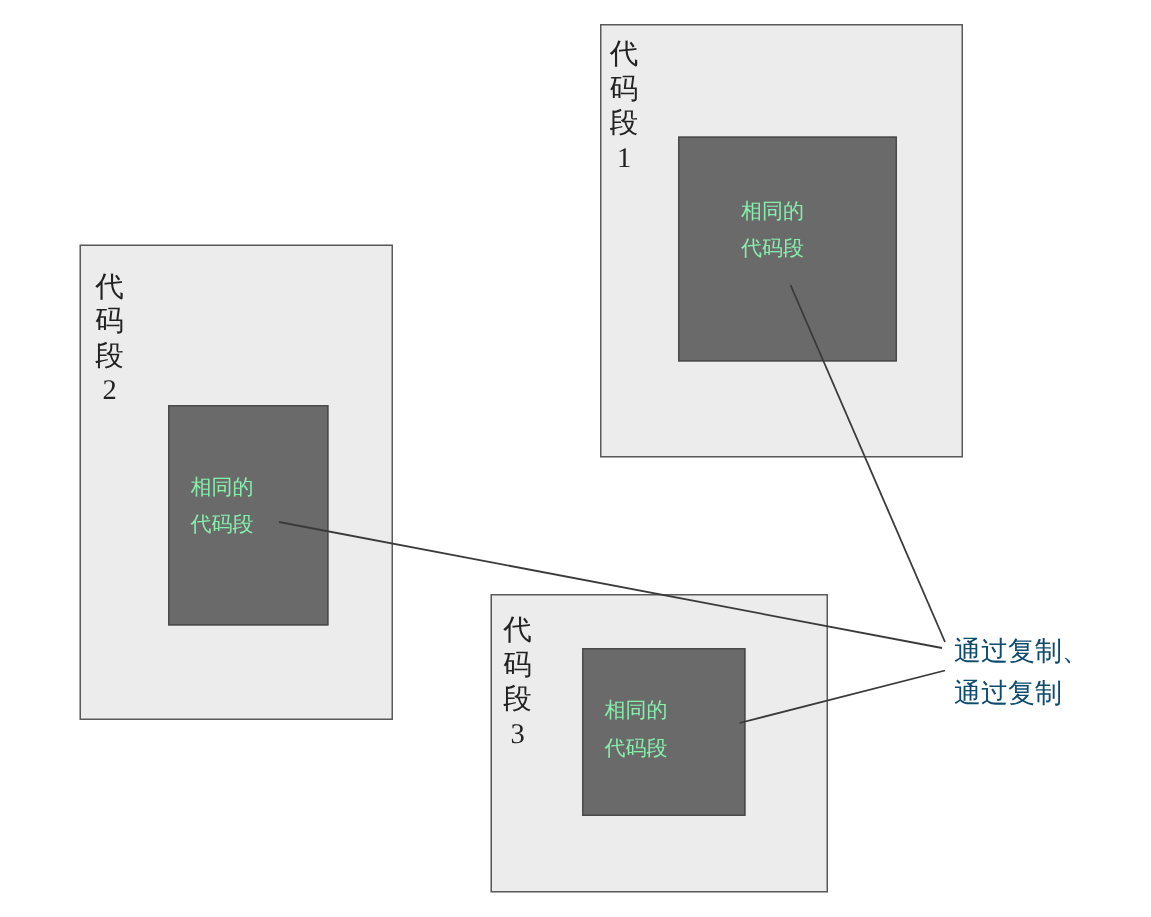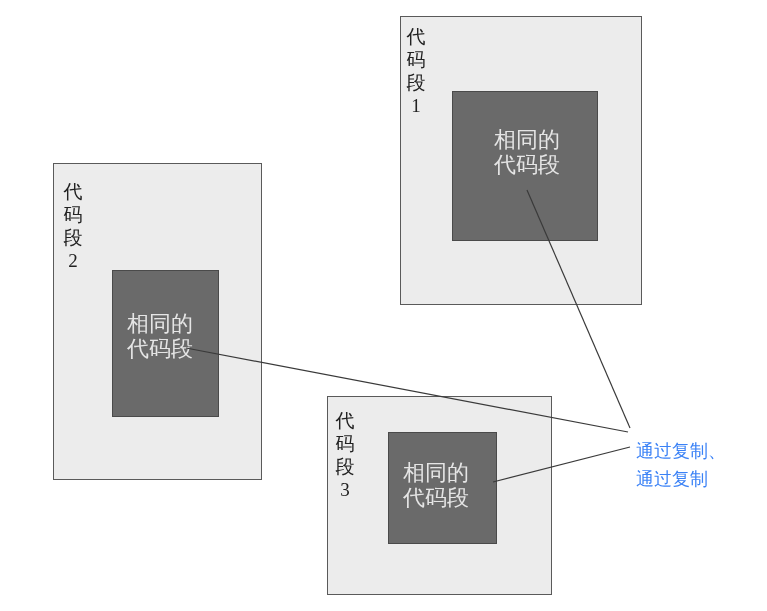--- a/index.html
+++ b/index.html
@@ -37,44 +37,42 @@
       font-size: 19px;
     }
     .dup {
       position: absolute;
       background: #6a6a6a;
       border: 1px solid #4a4a4a;
       box-sizing: border-box;
     }
     .dup-text {
       position: absolute;
-      font-size: 22px;
+      font-size: 14px;
       line-height: 25px;
-      color: #e5e5e5;
+      color: #86efac;
       white-space: nowrap;
-      font-family: Liberation Mono, monospace;
     }
     .dup-text span { display: block; }
     svg.lines {
       position: absolute;
       left: 0;
       top: 0;
       width: 767px;
       height: 611px;
       pointer-events: none;
     }
     .annotation {
       position: absolute;
       left: 636px;
       top: 421px;
       font-size: 18px;
       line-height: 28px;
-      color: #3b82f6;
+      color: #0c4a6e;
       white-space: nowrap;
-      margin-top: 16px;
     }
     .annotation span { display: block; }
   </style>
 </head>
 <body>
 
 <div class="segment" style="left:400px; top:16px; width:242px; height:289px;">
   <div class="seg-label" style="left:4px; top:8px;">
     <span>代</span>
     <span>码</span>

